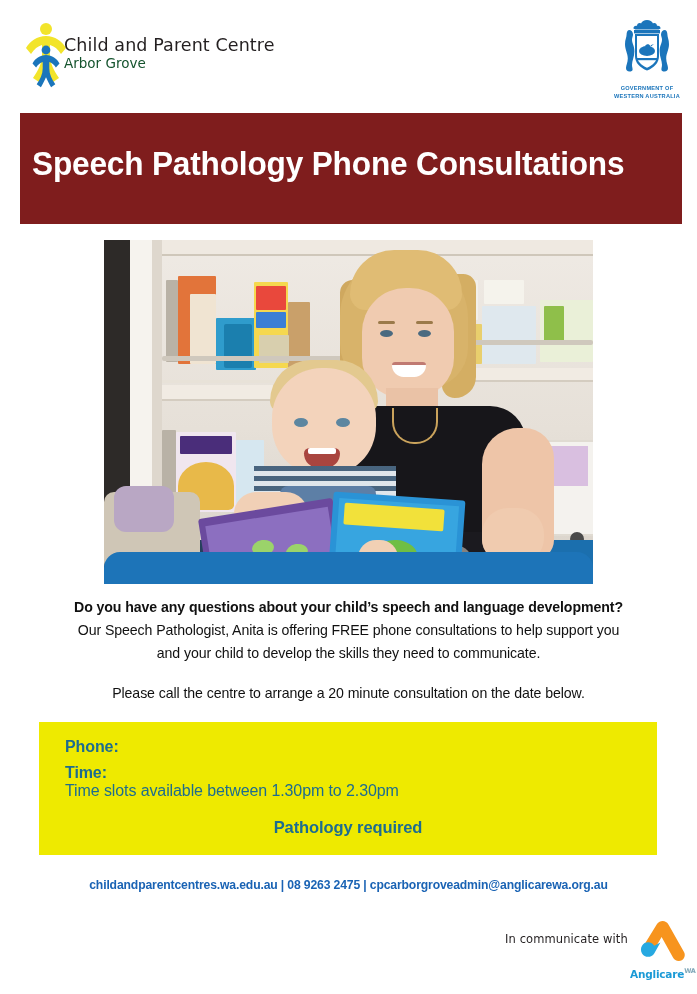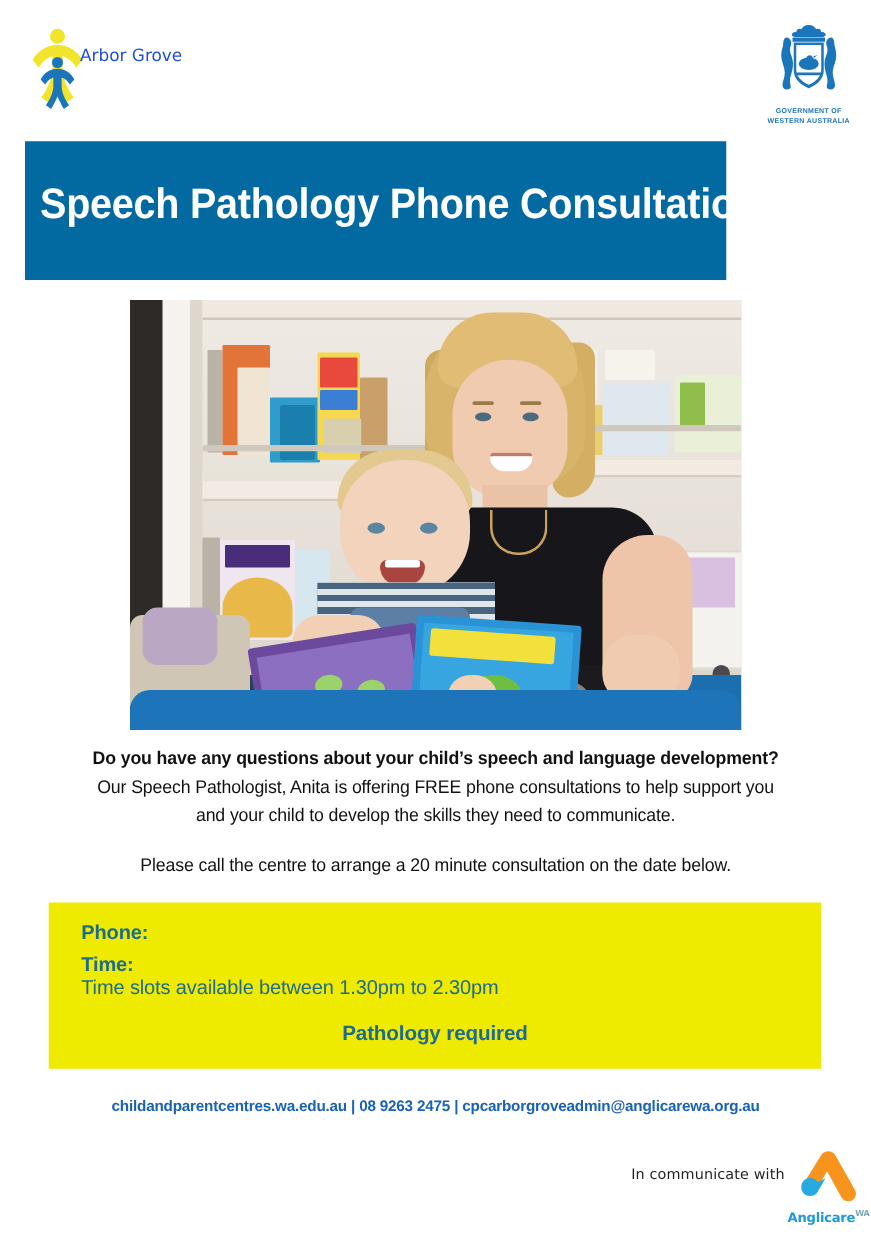--- a/index.html
+++ b/index.html
@@ -16,34 +16,34 @@
   .header{position:absolute;left:0;top:0;width:697px;height:110px;}
   .cpc-logo{position:absolute;left:20px;top:22px;width:52px;height:68px;}
   .cpc-text{position:absolute;left:64px;top:36px;}
   .cpc-title{
     font-family:"DejaVu Sans",sans-serif;
     font-size:17.5px;color:#231f20;letter-spacing:.1px;line-height:1.05;
     white-space:nowrap;
   }
   .cpc-sub{
     font-family:"DejaVu Sans",sans-serif;
-    font-size:13.5px;color:#1d4ed8;line-height:1.25;margin-top:1px;
+    font-size:13.5px;color:#14532d;line-height:1.25;margin-top:1px;
     white-space:nowrap;
   }
   .wa-crest{position:absolute;left:612px;top:18px;width:70px;height:80px;text-align:center;}
   .wa-crest-label{
     font-family:"Liberation Sans",sans-serif;
     font-size:5.6px;font-weight:bold;color:#1b75bb;letter-spacing:.25px;
     line-height:1.35;margin-top:1px;
   }
 
   
   .banner{
-    position:absolute;left:20px;top:113px;width:561px;height:111px;
-    background:#0369a1;
+    position:absolute;left:20px;top:113px;width:662px;height:111px;
+    background:#7f1d1d;
   }
   .banner-title{
     position:absolute;left:12px;top:31px;
     font-family:"Liberation Sans",sans-serif;
     font-weight:bold;color:#ffffff;
     font-size:34px;letter-spacing:-0.2px;
     transform:scaleX(0.93);transform-origin:left center;
     white-space:nowrap;
   }
 
@@ -204,20 +204,21 @@
     <div class="cpc-logo">
       <svg viewBox="0 0 52 68" width="52" height="68">
         <circle cx="26" cy="7" r="6" fill="#f2e42b"></circle>
         <path d="M26 14c9 0 16 5 20 12l-5 6c-3-5-7-8-11-9v10c0 8 4 16 9 23l-6 4c-3-5-5-9-7-14-2 5-4 9-7 14l-6-4c5-7 9-15 9-23V23c-4 1-8 4-11 9l-5-6C10 19 17 14 26 14z" fill="#f2e42b"></path>
         <circle cx="26" cy="28" r="4.4" fill="#1b75bb"></circle>
         <path d="M26 33c6 0 11 3.6 13.5 8.5l-3.6 4c-1.8-3-4.2-5-6.6-5.6v6.5c0 5.6 2.6 11 6 15.8l-4.2 3c-2-3.4-3.6-6.4-5.1-10-1.5 3.6-3.1 6.6-5.1 10l-4.2-3c3.4-4.8 6-10.2 6-15.8v-6.5c-2.4.6-4.8 2.6-6.6 5.6l-3.6-4C15 36.6 20 33 26 33z" fill="#1b75bb"></path>
       </svg>
     </div>
 
     <div class="cpc-text">
+      <div class="cpc-title">Child and Parent Centre</div>
       <div class="cpc-sub">Arbor Grove</div>
     </div>
 
     <div class="wa-crest">
       <svg viewBox="0 0 70 62" width="70" height="62">
         <g fill="#1b75bb">
           <path d="M35 2c3 0 5 1.6 6 3.4 2-1 4 .4 4 2.4 2-.6 3.6.8 3.6 2.6l-2 1.2H23.4l-2-1.2c0-1.8 1.6-3.2 3.6-2.6 0-2 2-3.4 4-2.4C30 3.6 32 2 35 2z"></path>
           <rect x="22" y="12" width="26" height="3.4"></rect>
           <path d="M23 16h24v22c0 7-5 11.6-12 14.6C28 49.6 23 45 23 38V16z"></path>
         </g>

